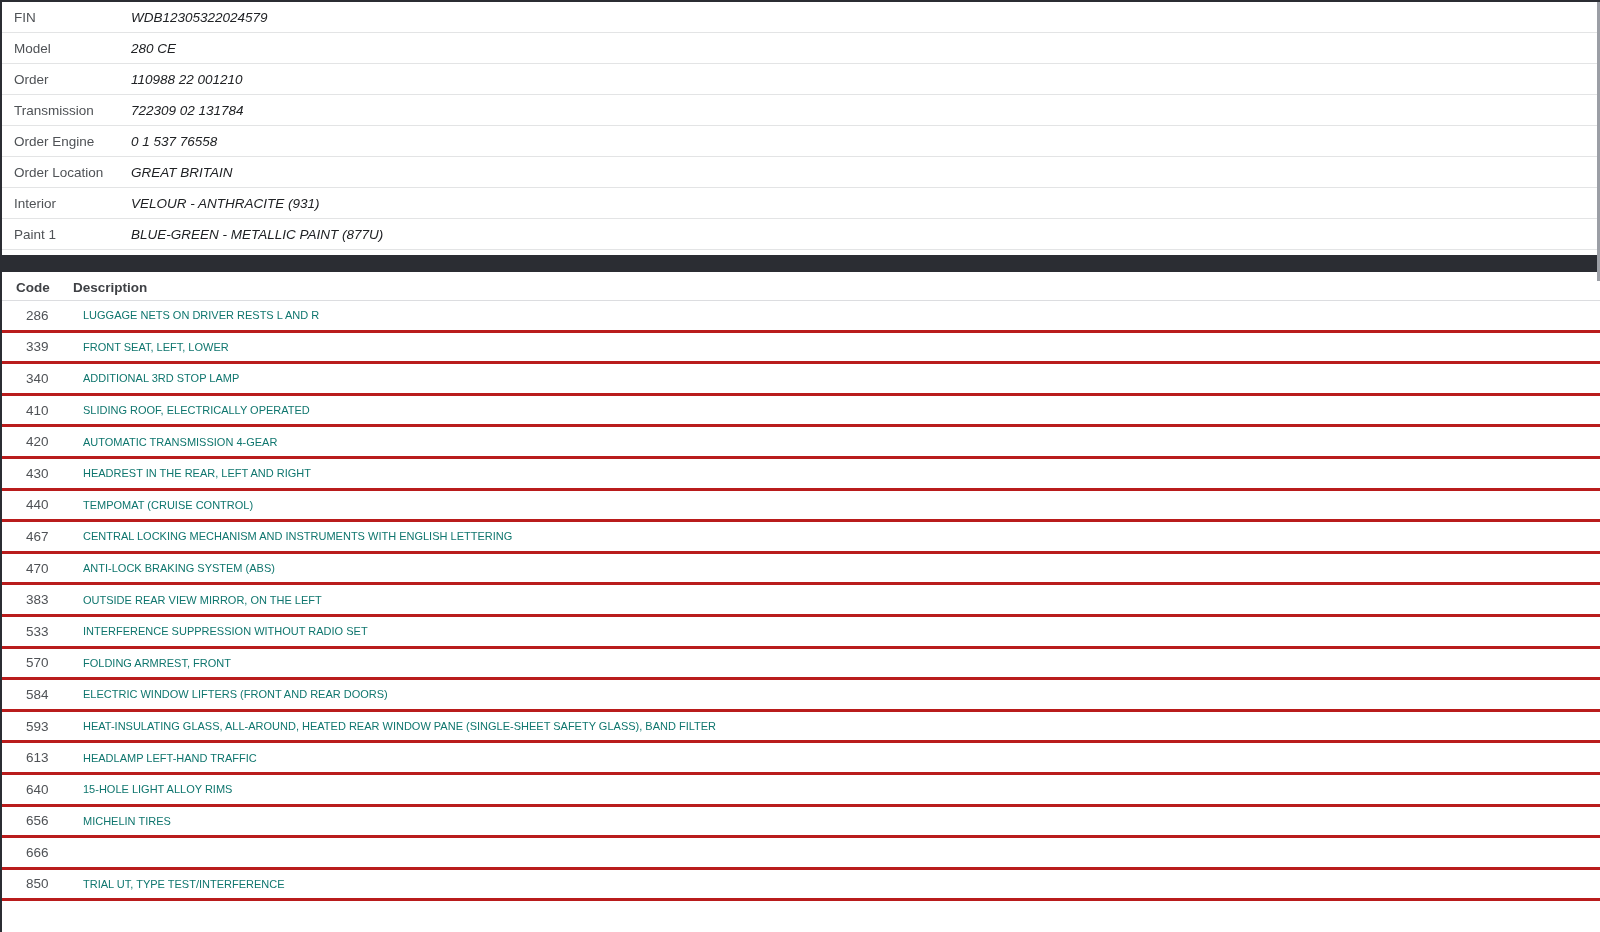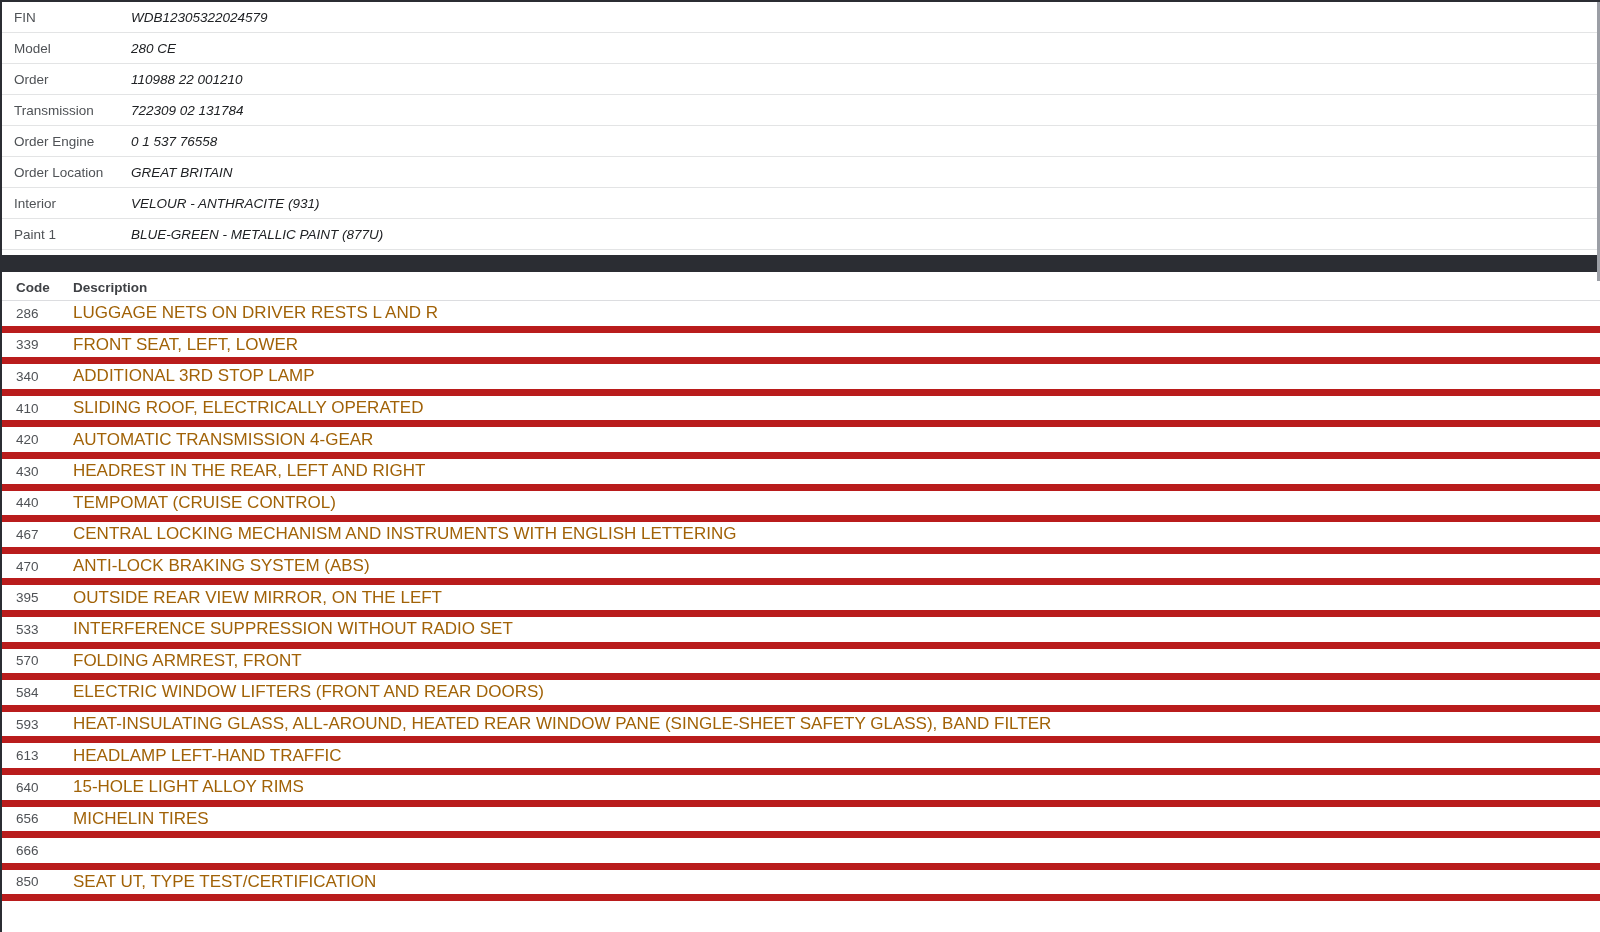--- a/index.html
+++ b/index.html
@@ -19,23 +19,23 @@
   
   .divider-bar { height:17px; margin-top:5px; margin-left:-2px; width:1600px;
                  background:#2b2d33; }
 
   
   .codes-table { width:100%; margin-top:2px; }
   .codes-header { display:grid; grid-template-columns:57px 1fr; align-items:center;
                   height:27px; padding-left:14px; border-bottom:1px solid #dcdde0; }
   .codes-header span { font-size:13.5px; font-weight:700; color:#3f4145; }
   .code-row { display:grid; grid-template-columns:57px 1fr; align-items:center;
-              height:31.6px; padding-left:14px; border-bottom:7px solid #b91c1c; }
+              height:31.6px; padding-left:24px; border-bottom:3px solid #b91c1c; }
   .code-cell { font-size:13.5px; color:#4f5256; }
-  .desc-cell { font-size:17px; color:#a16207; }
+  .desc-cell { font-size:11px; color:#0f766e; }
 
   
   .scrollbar-thumb { position:absolute; top:-2px; right:0; width:3px; height:281px;
                      background:#9b9ea5; }
 </style>
 </head>
 <body>
 
 <div class="page">
 
@@ -111,21 +111,21 @@
     </div>
     <div class="code-row">
       <span class="code-cell">467</span>
       <span class="desc-cell">CENTRAL LOCKING MECHANISM AND INSTRUMENTS WITH ENGLISH LETTERING</span>
     </div>
     <div class="code-row">
       <span class="code-cell">470</span>
       <span class="desc-cell">ANTI-LOCK BRAKING SYSTEM (ABS)</span>
     </div>
     <div class="code-row">
-      <span class="code-cell">395</span>
+      <span class="code-cell">383</span>
       <span class="desc-cell">OUTSIDE REAR VIEW MIRROR, ON THE LEFT</span>
     </div>
     <div class="code-row">
       <span class="code-cell">533</span>
       <span class="desc-cell">INTERFERENCE SUPPRESSION WITHOUT RADIO SET</span>
     </div>
     <div class="code-row">
       <span class="code-cell">570</span>
       <span class="desc-cell">FOLDING ARMREST, FRONT</span>
     </div>
@@ -147,19 +147,19 @@
     </div>
     <div class="code-row">
       <span class="code-cell">656</span>
       <span class="desc-cell">MICHELIN TIRES</span>
     </div>
     <div class="code-row">
       <span class="code-cell">666</span>
     </div>
     <div class="code-row">
       <span class="code-cell">850</span>
-      <span class="desc-cell">SEAT UT, TYPE TEST/CERTIFICATION</span>
+      <span class="desc-cell">TRIAL UT, TYPE TEST/INTERFERENCE</span>
     </div>
   </div>
 
   <div class="scrollbar-thumb"></div>
 
 </div>
 
 </body></html>

